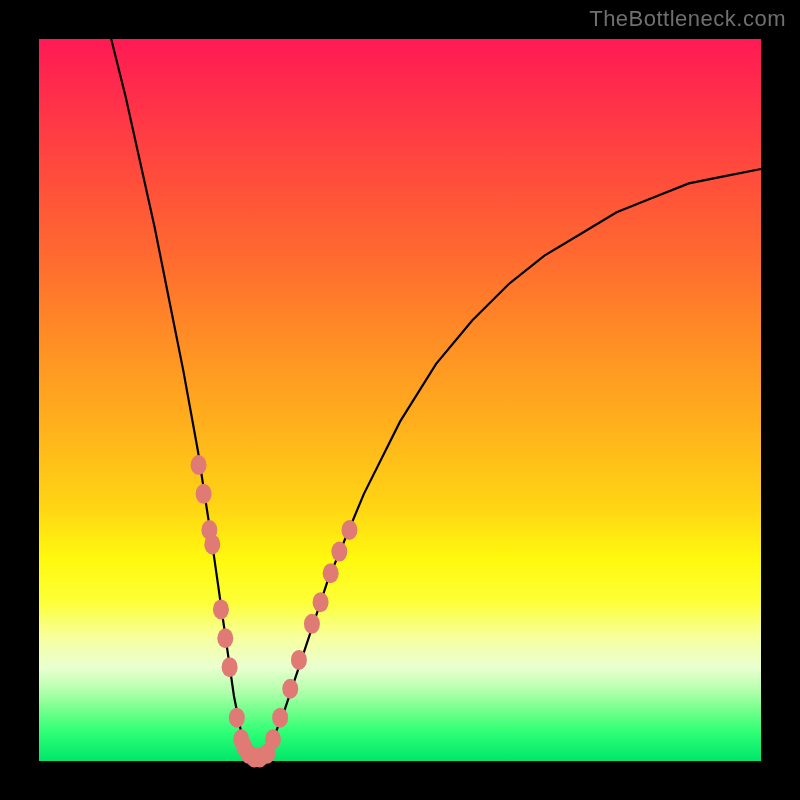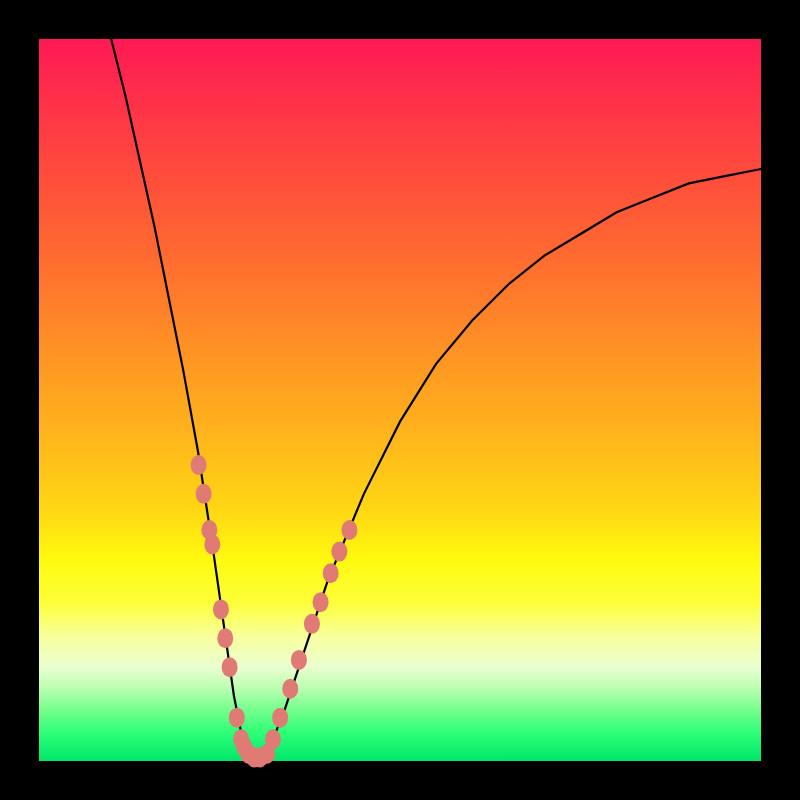--- a/index.html
+++ b/index.html
@@ -89,13 +89,14 @@
           <ellipse cx="251.26" cy="649.80" rx="8" ry="10" fill="#e07a74"></ellipse>
           <ellipse cx="259.92" cy="620.92" rx="8" ry="10" fill="#e07a74"></ellipse>
           <ellipse cx="272.92" cy="584.82" rx="8" ry="10" fill="#e07a74"></ellipse>
           <ellipse cx="281.58" cy="563.16" rx="8" ry="10" fill="#e07a74"></ellipse>
           <ellipse cx="291.69" cy="534.28" rx="8" ry="10" fill="#e07a74"></ellipse>
           <ellipse cx="300.35" cy="512.62" rx="8" ry="10" fill="#e07a74"></ellipse>
           <ellipse cx="310.46" cy="490.96" rx="8" ry="10" fill="#e07a74"></ellipse>
         </g>
     </svg>
   </div>
+  <div class="watermark">TheBottleneck.com</div>
 </div>
 
 </body></html>

